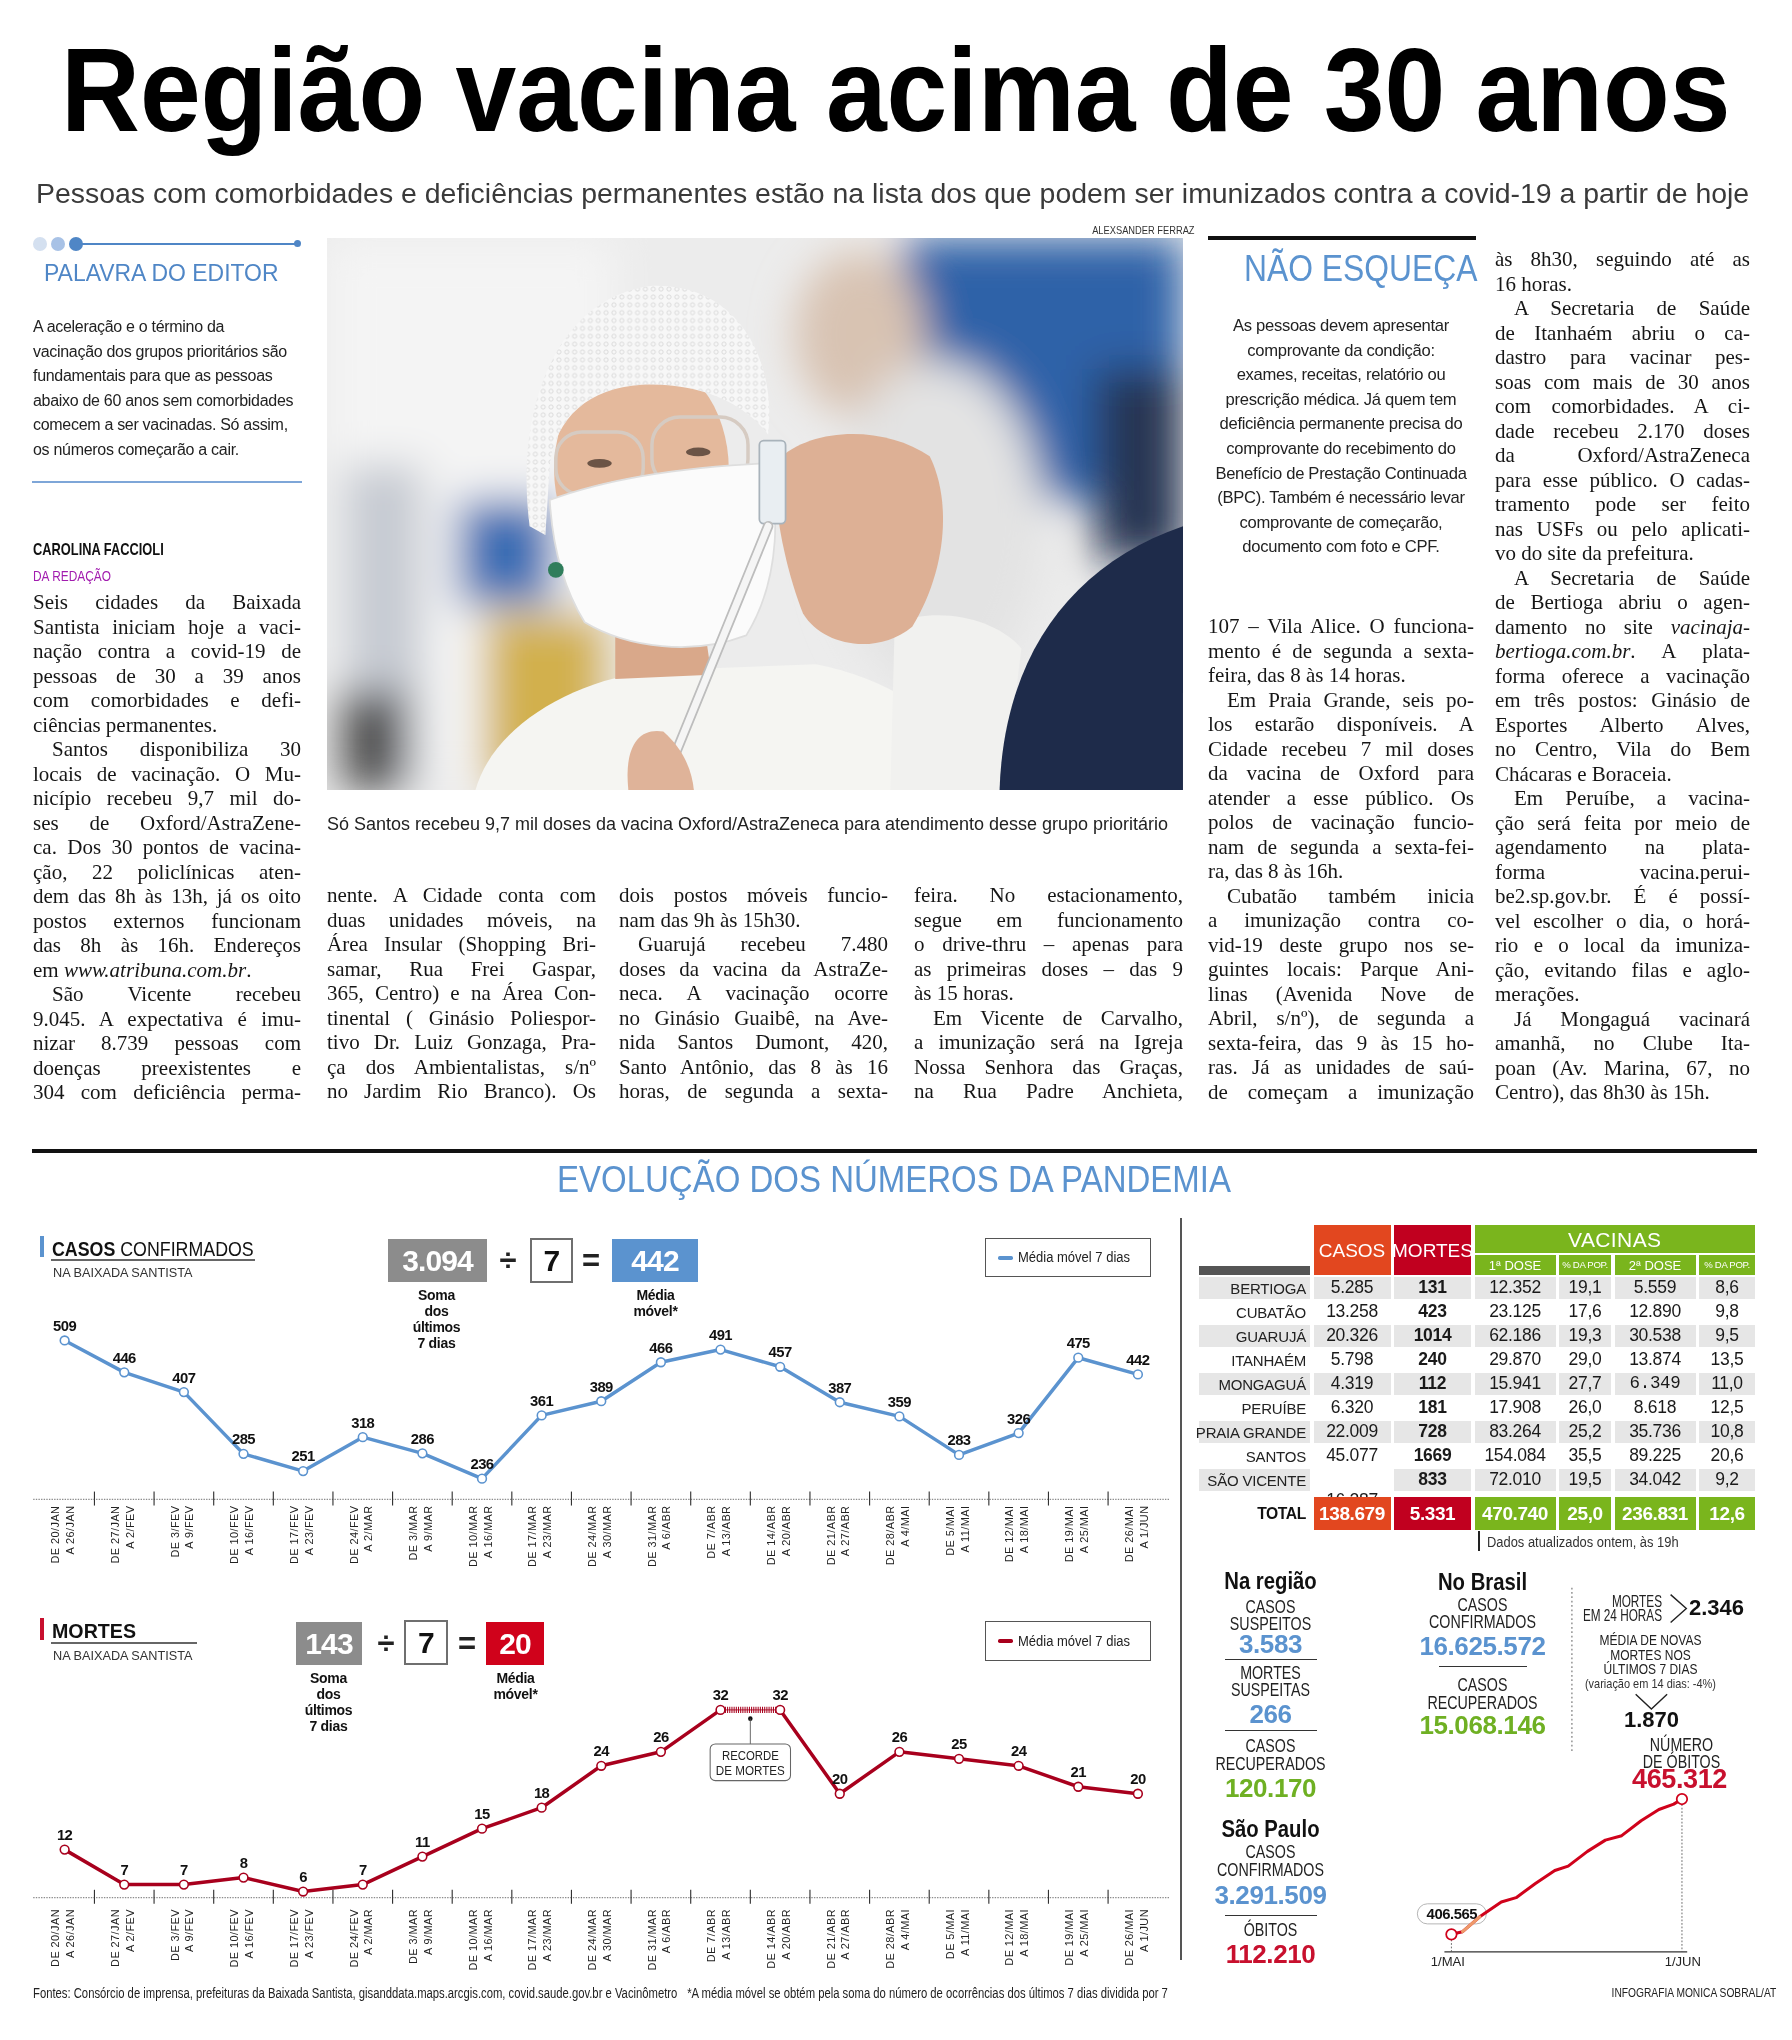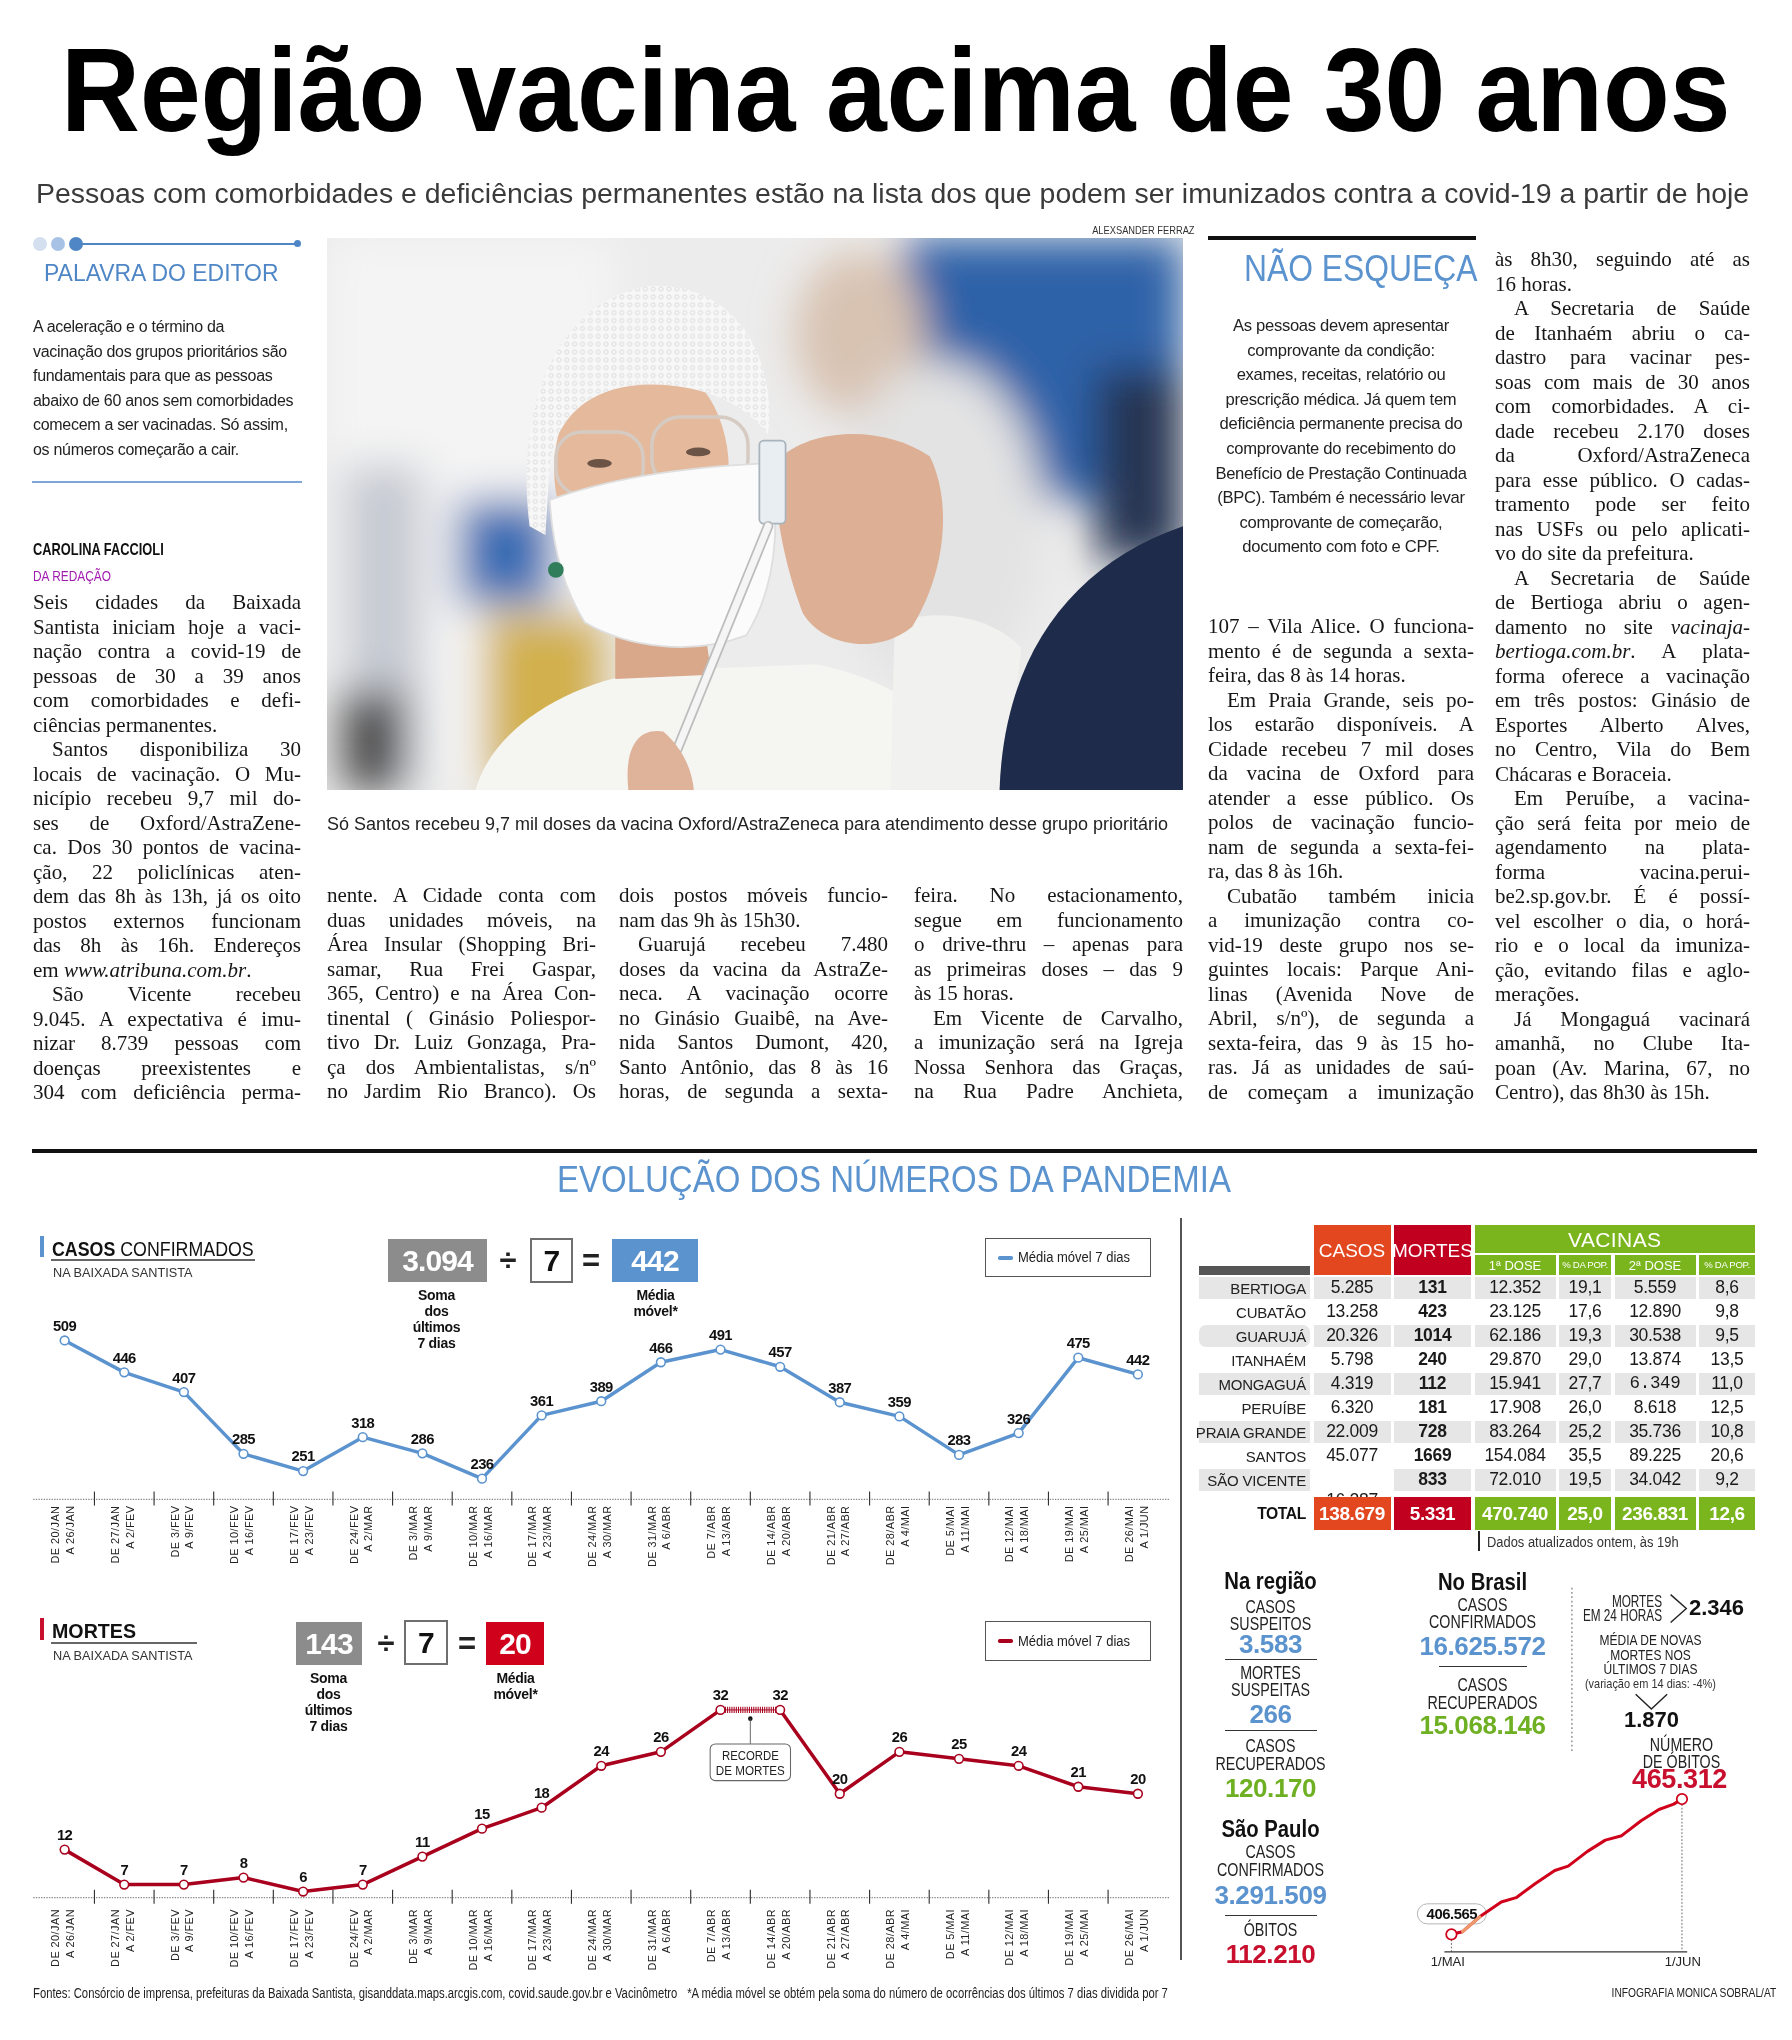--- a/index.html
+++ b/index.html
@@ -330,21 +330,21 @@
     <div class="tc td" style="grid-area: 3 / 5; background: rgb(230, 230, 230);">19,1</div>
     <div class="tc td" style="grid-area: 3 / 6; background: rgb(230, 230, 230);">5.559</div>
     <div class="tc td" style="grid-area: 3 / 7; background: rgb(230, 230, 230);">8,6</div>
     <div class="tc td lab" style="grid-area: 4 / 1;">CUBATÃO</div>
     <div class="tc td" style="grid-area: 4 / 2;">13.258</div>
     <div class="tc td b" style="grid-area: 4 / 3;">423</div>
     <div class="tc td" style="grid-area: 4 / 4;">23.125</div>
     <div class="tc td" style="grid-area: 4 / 5;">17,6</div>
     <div class="tc td" style="grid-area: 4 / 6;">12.890</div>
     <div class="tc td" style="grid-area: 4 / 7;">9,8</div>
-    <div class="tc td lab" style="grid-area: 5 / 1; background: rgb(230, 230, 230); border-radius: 7px;">GUARUJÁ</div>
+    <div class="tc td lab" style="grid-area: 5 / 1; background: rgb(230, 230, 230);">GUARUJÁ</div>
     <div class="tc td" style="grid-area: 5 / 2; background: rgb(230, 230, 230);">20.326</div>
     <div class="tc td b" style="grid-area: 5 / 3; background: rgb(230, 230, 230);">1014</div>
     <div class="tc td" style="grid-area: 5 / 4; background: rgb(230, 230, 230);">62.186</div>
     <div class="tc td" style="grid-area: 5 / 5; background: rgb(230, 230, 230);">19,3</div>
     <div class="tc td" style="grid-area: 5 / 6; background: rgb(230, 230, 230);">30.538</div>
     <div class="tc td" style="grid-area: 5 / 7; background: rgb(230, 230, 230);">9,5</div>
     <div class="tc td lab" style="grid-area: 6 / 1;">ITANHAÉM</div>
     <div class="tc td" style="grid-area: 6 / 2;">5.798</div>
     <div class="tc td b" style="grid-area: 6 / 3;">240</div>
     <div class="tc td" style="grid-area: 6 / 4;">29.870</div>

